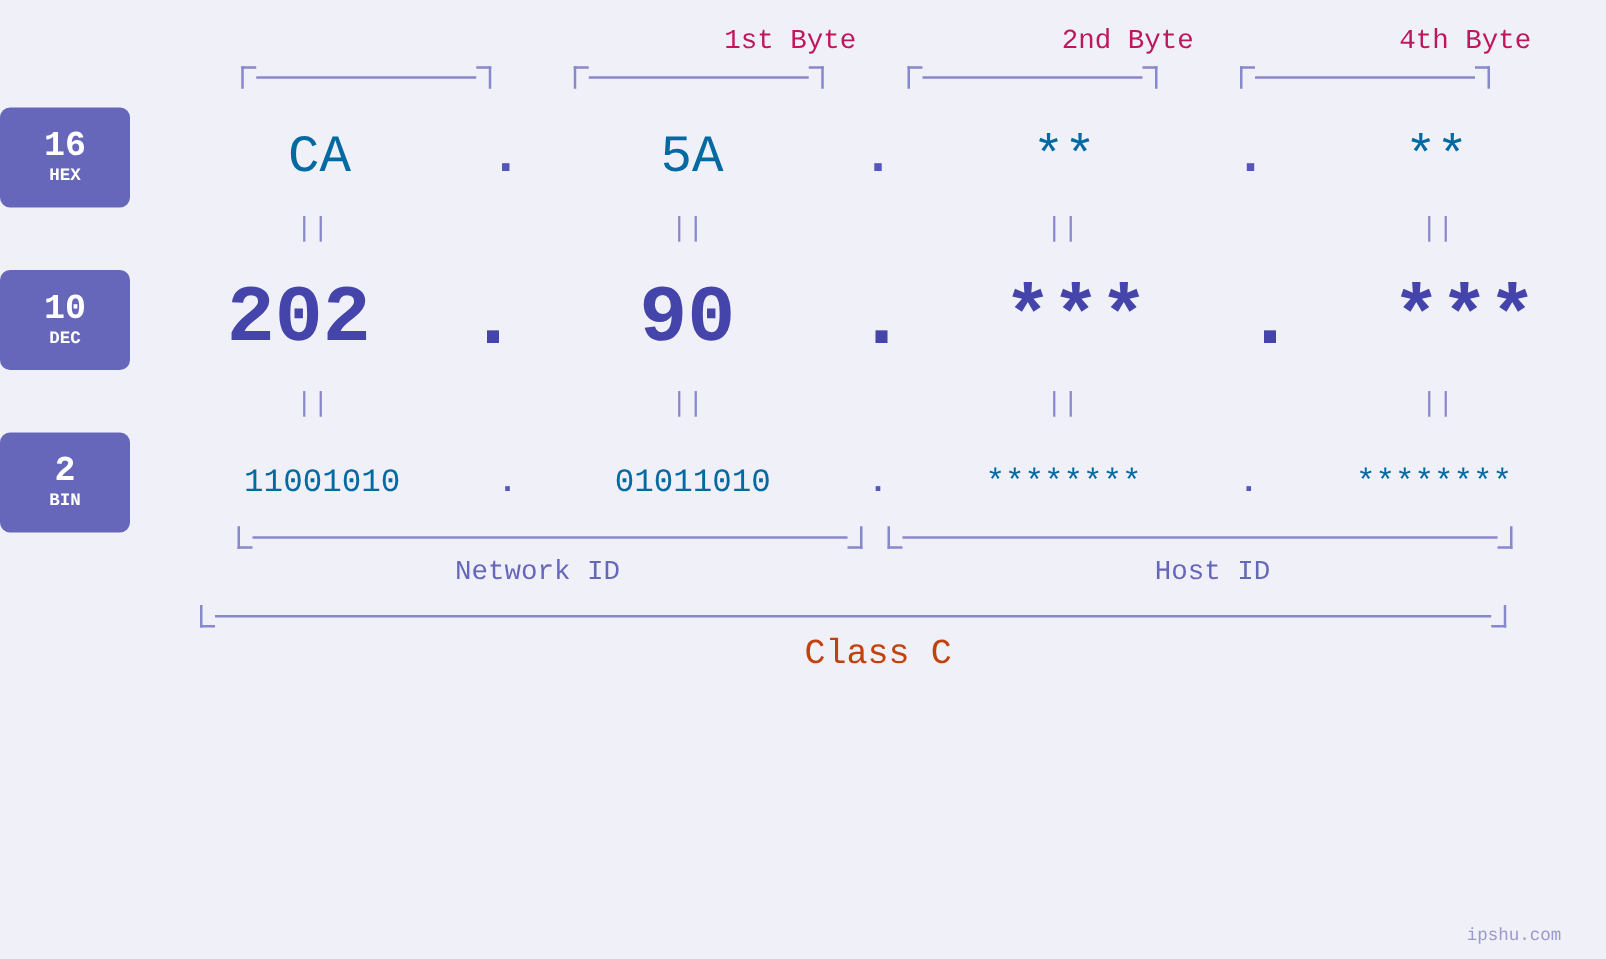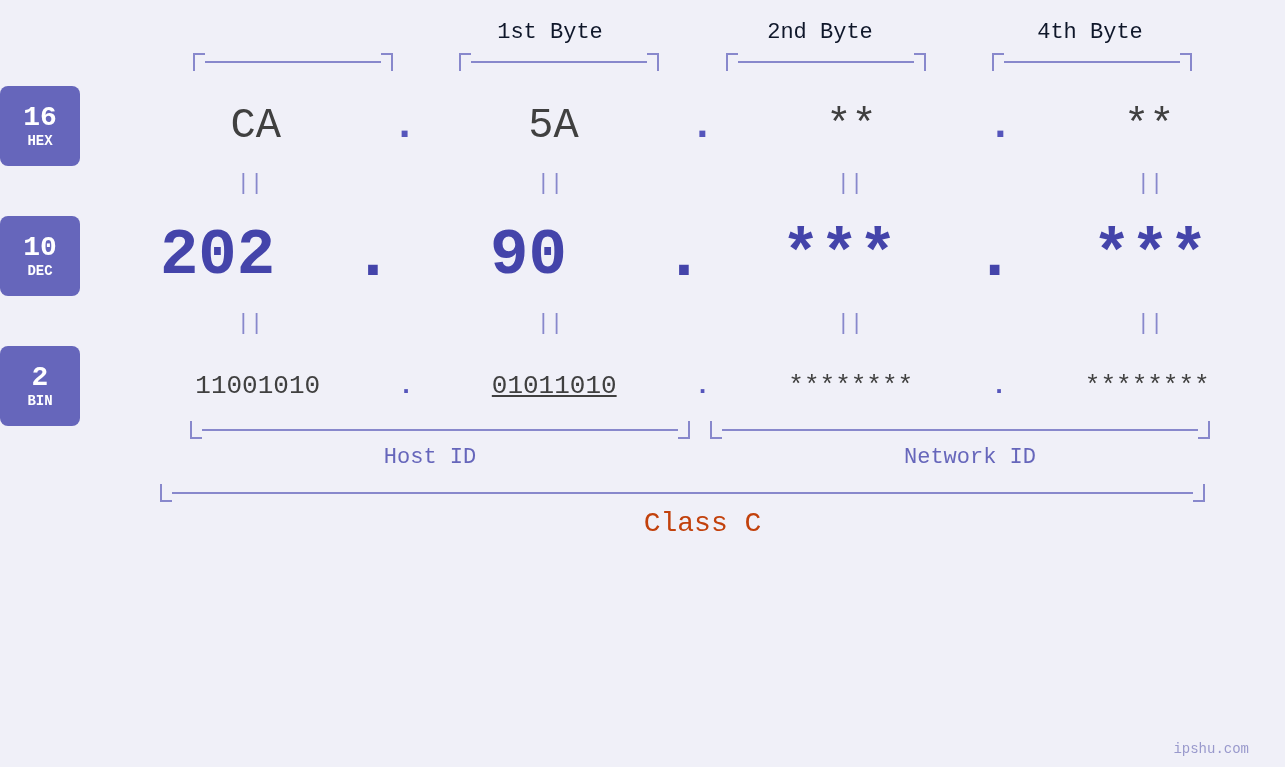--- a/index.html
+++ b/index.html
@@ -27,22 +27,22 @@
       display: flex;
       justify-content: flex-end;
       padding-right: 60px;
       padding-top: 20px;
       padding-left: 160px;
       gap: 0;
     }
 
     .byte-header {
       width: 270px;
-      text-align: center;
-      color: #0f172a;
+      text-align: right;
+      color: #be185d;
       font-size: 22px;
       font-family: 'Courier New', Courier, monospace;
     }
 
     
     .bracket-top {
       display: flex;
       justify-content: flex-end;
       padding-right: 60px;
       padding-left: 160px;
@@ -77,21 +77,21 @@
     }
 
     .bracket-corner-right {
       width: 12px;
       height: 18px;
       border-top: 2px solid #8888cc;
       border-right: 2px solid #8888cc;
     }
 
     .base-badge {
-      width: 80px;
+      width: 104px;
       height: 80px;
       background: #6666bb;
       border-radius: 8px;
       display: flex;
       flex-direction: column;
       align-items: center;
       justify-content: center;
       color: white;
     }
 
@@ -107,21 +107,21 @@
     }
 
     .cell {
       display: flex;
       align-items: center;
       justify-content: center;
       width: 270px;
     }
 
     .value {
-      color: #404040;
+      color: #0369a1;
       font-size: 42px;
       font-family: 'Courier New', Courier, monospace;
       font-weight: normal;
     }
 
     .value.large {
       font-size: 64px;
       font-weight: bold;
       color: #4444aa;
     }
@@ -423,21 +423,21 @@
         <span class="base-number">2</span>
         <span class="base-label">BIN</span>
       </div>
     </div>
     <div class="right-data">
       <div class="cell">
         <span class="value" style="font-size:26px;">11001010</span>
       </div>
       <span class="dot" style="font-size:26px;">.</span>
       <div class="cell">
-        <span class="value" style="font-size:26px;text-decoration:underline;">01011010</span>
+        <span class="value" style="font-size:26px;">01011010</span>
       </div>
       <span class="dot" style="font-size:26px;">.</span>
       <div class="cell">
         <span class="value" style="font-size:26px;">********</span>
       </div>
       <span class="dot" style="font-size:26px;">.</span>
       <div class="cell">
         <span class="value" style="font-size:26px;">********</span>
       </div>
     </div>
@@ -454,22 +454,22 @@
       </div>
 
       <div class="bottom-bracket-right">
         <div class="b-corner-left"></div>
         <div class="b-middle"></div>
         <div class="b-corner-right"></div>
       </div>
     </div>
 
     <div class="network-host-labels">
+      <div class="nh-label">Network ID</div>
       <div class="nh-label">Host ID</div>
-      <div class="nh-label">Network ID</div>
     </div>
 
     <div class="overall-bracket">
       <div class="overall-line">
         <div class="overall-corner-left"></div>
         <div class="overall-middle"></div>
         <div class="overall-corner-right"></div>
       </div>
     </div>
 

